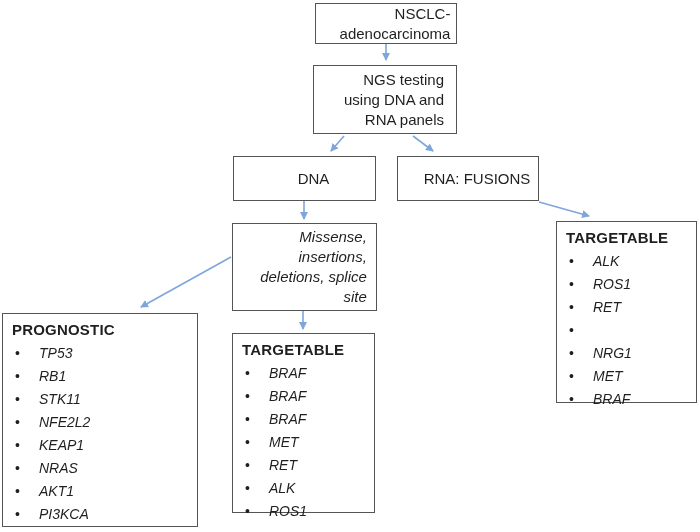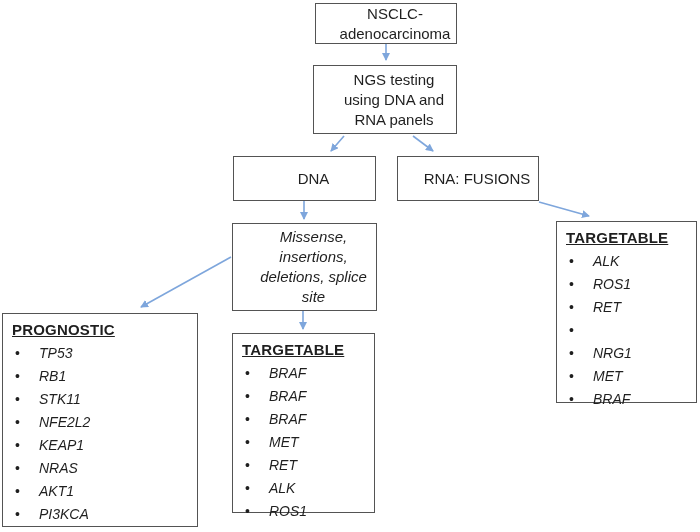--- a/index.html
+++ b/index.html
@@ -13,42 +13,41 @@
     overflow: hidden;
   }
   .box {
     position: absolute;
     background: #ffffff;
     border: 1.5px solid #545454;
     box-sizing: border-box;
     display: flex;
     align-items: center;
     justify-content: center;
-    text-align: center;
+    text-align: right;
     font-size: 15px;
     line-height: 20px;
     white-space: pre-line;
     z-index: 2;
     padding-left: 18px;
   }
   .genelist {
     position: absolute;
     background: #ffffff;
     border: 1.5px solid #545454;
     box-sizing: border-box;
     padding: 5px 6px 4px 9px;
     font-size: 15px;
     z-index: 2;
   }
   .list-header {
     font-weight: bold;
     font-size: 15px;
     line-height: 22px;
     letter-spacing: 0.2px;
-    text-decoration: underline;
   }
   ul.genes {
     list-style: none;
     margin: 1px 0 0 0;
     padding: 0;
   }
   ul.genes li {
     display: flex;
     align-items: baseline;
     line-height: 23px;

